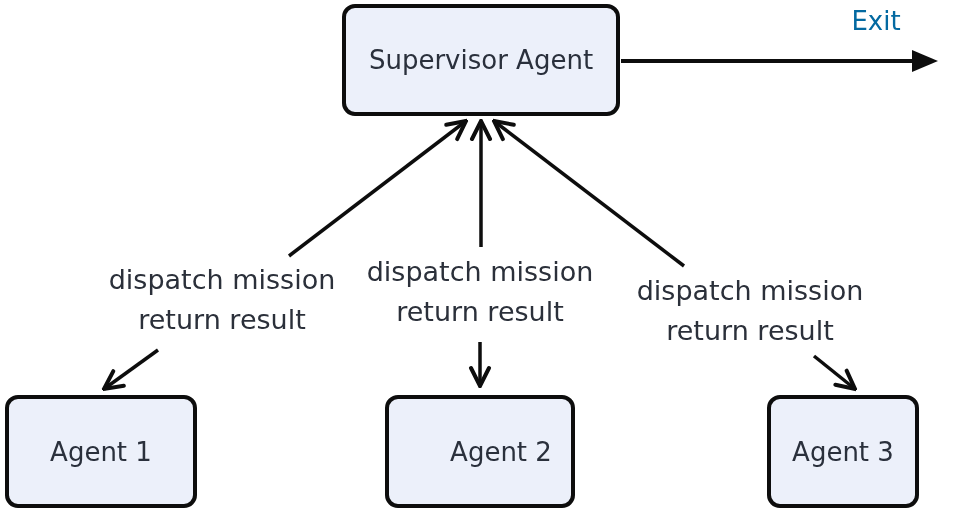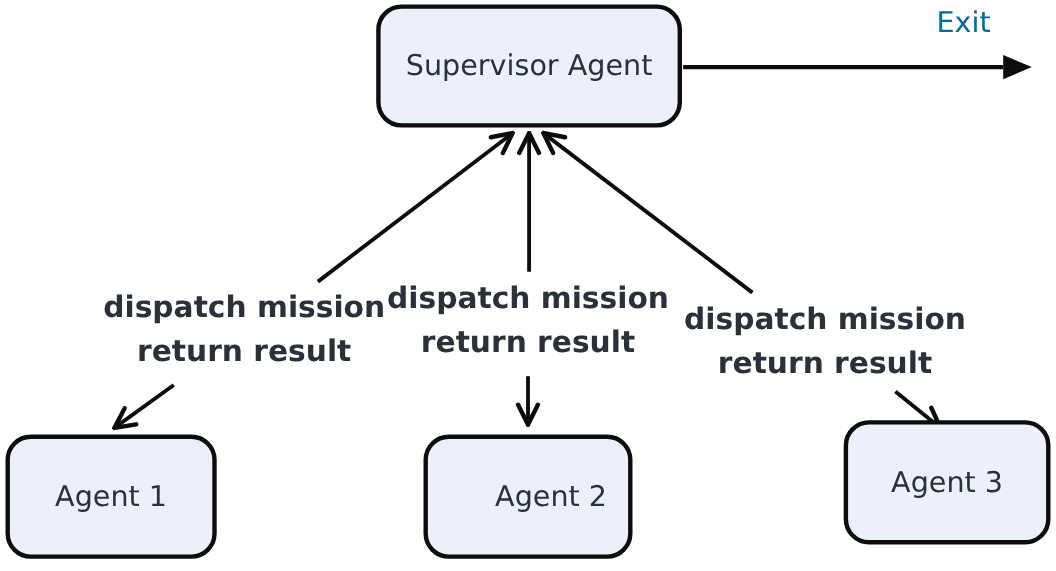--- a/index.html
+++ b/index.html
@@ -20,41 +20,40 @@
     left: 0;
     top: 0;
     width: 960px;
     height: 519px;
   }
   .node {
     position: absolute;
     box-sizing: border-box;
     background: #ecf0fa;
     border: 4px solid #0d0d0d;
-    border-radius: 23px;
+    border-radius: 13px;
     display: flex;
     align-items: center;
     justify-content: center;
     font-size: 26px;
     color: #2a303c;
     white-space: nowrap;
   }
   .node-supervisor { left: 342px; top: 4px;   width: 278px; height: 112px; }
   .node-agent1     { left: 5px;   top: 395px; width: 192px; height: 113px; }
   .node-agent2     { left: 385px; top: 395px; width: 190px; height: 113px; padding-left: 42px; }
-  .node-agent3     { left: 767px; top: 382px; width: 188px; height: 113px; }
+  .node-agent3     { left: 767px; top: 395px; width: 152px; height: 113px; }
   .edge-label {
     position: absolute;
     transform: translateX(-50%);
     text-align: center;
     font-size: 27px;
     line-height: 40px;
     color: #2b303a;
     white-space: nowrap;
-    font-weight: bold;
   }
   .edge-label-1 { left: 222px; top: 260px; }
   .edge-label-2 { left: 480px; top: 252px; }
   .edge-label-3 { left: 750px; top: 271px; }
   .exit-label {
     position: absolute;
     left: 876px;
     top: 6px;
     transform: translateX(-50%);
     font-size: 26px;

